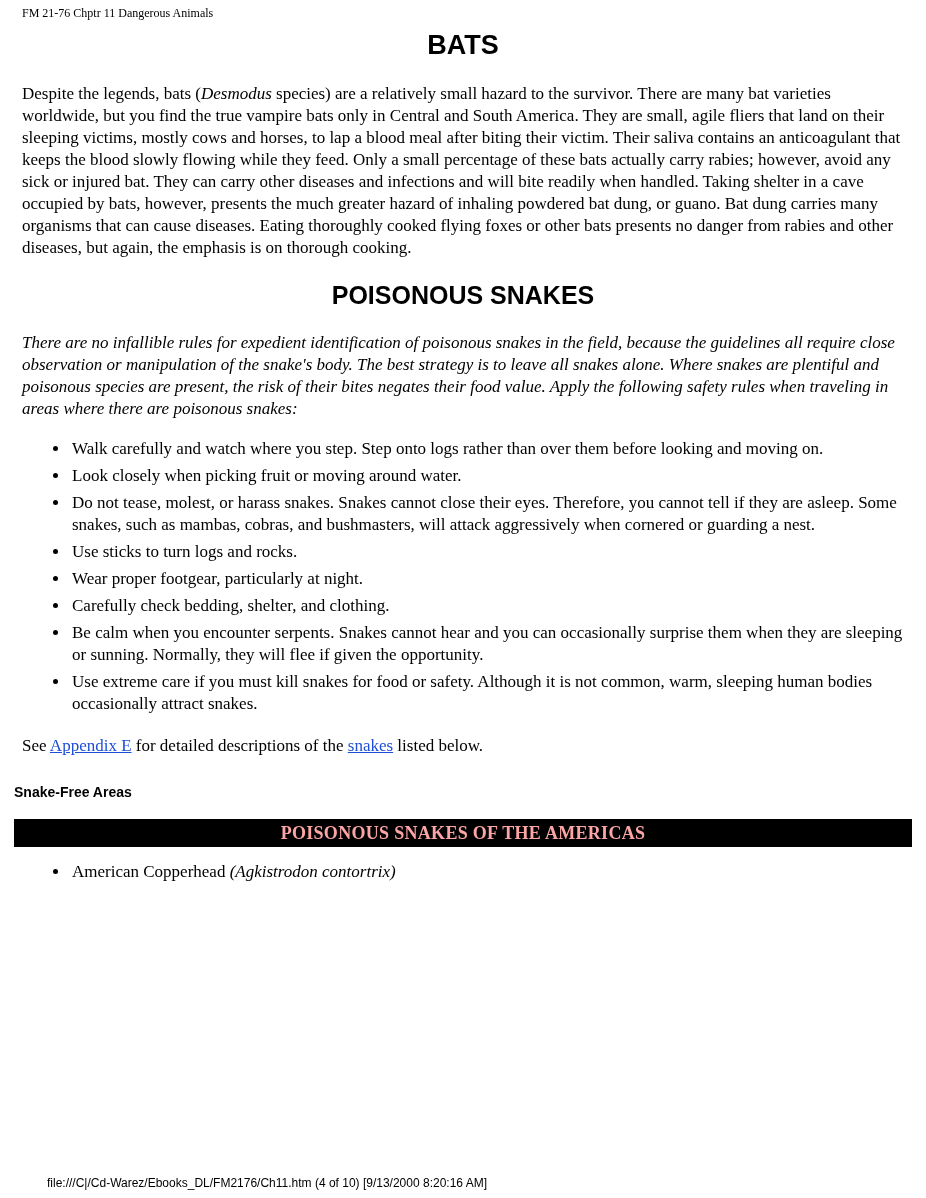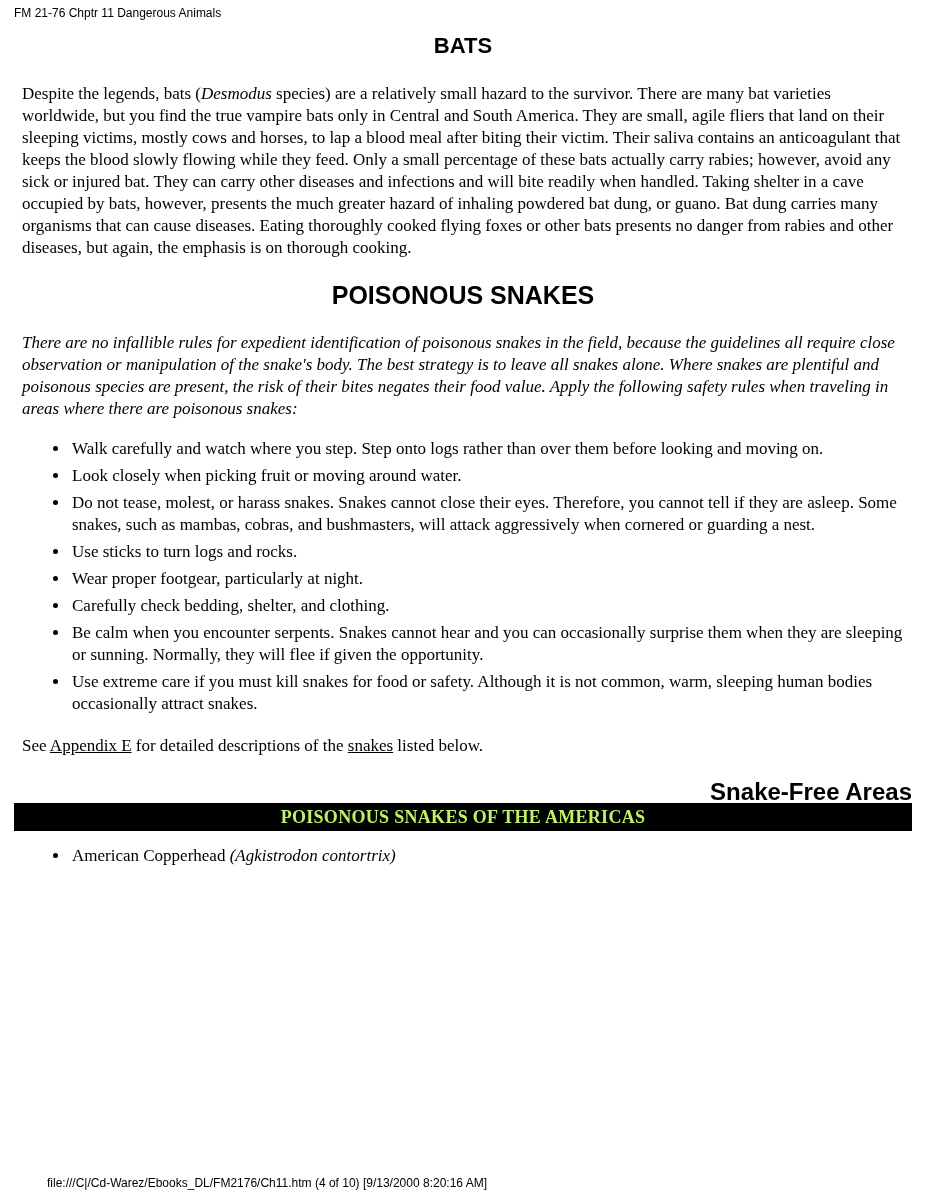--- a/index.html
+++ b/index.html
@@ -5,57 +5,57 @@
   html, body { margin: 0; padding: 0; background: #ffffff; }
   body {
     width: 926px; height: 1198px;
     position: relative; overflow: hidden;
     color: #000000;
     font-family: "Liberation Serif", serif;
   }
   .page { padding: 6px 14px 0 14px; }
 
   .print-header {
-    font-family: Liberation Sans, sans-serif;
+    font-family: Liberation Serif, serif;
     font-size: 12px; line-height: 14px;
-    margin-left: 0;
+    margin-left: 8px;
   }
   .print-footer {
     font-family: "Liberation Sans", sans-serif;
     font-size: 12px; line-height: 14px;
     position: absolute; left: 47px; bottom: 8px;
     white-space: nowrap;
   }
 
   h1, h2 { font-family: "Liberation Sans", sans-serif; font-weight: bold; color: #000; }
-  .heading-bats   { text-align: center; font-size: 22px; line-height: 27px; margin: 12px 0 16px 0; }
+  .heading-bats   { text-align: center; font-size: 27px; line-height: 27px; margin: 12px 0 16px 0; }
   .heading-snakes { text-align: center; font-size: 25px; line-height: 29px; margin: 22px 0 0 0; }
-  .heading-snake-free { font-size: 24px; line-height: 22px; margin: 24px 0 0 0; text-align: right; }
+  .heading-snake-free { font-size: 14px; line-height: 22px; margin: 24px 0 0 0; }
 
   p { font-size: 17px; line-height: 22px; margin: 8px; }
   .para-bats  { margin-top: 24px; }
   .para-intro { margin-top: 22px; font-style: italic; }
   .para-see   { margin-top: 20px; }
   .para-free  { margin-top: 22px; }
 
   ul.doc-list {
     list-style: disc;
     margin: 18px 0 0 0;
     padding: 0 0 0 56px;
     font-size: 17px; line-height: 22px;
   }
   ul.doc-list li { margin: 5px 0; padding-left: 2px; }
   ul.americas-list { margin-top: 14px; }
 
-  a.doc-link { color: #000000; cursor: pointer; }
+  a.doc-link { color: #1d4ed8; cursor: pointer; }
 
   .banner {
-    margin-top: 0;
+    margin-top: 16px;
     background: #000000;
-    color: #bef264;
+    color: #fca5a5;
     font-family: "Liberation Serif", serif;
     font-weight: bold;
     font-size: 18px; line-height: 18px;
     text-align: center;
     padding: 5px 0 5px 0;
     letter-spacing: 0.3px;
   }
 
   i { font-style: italic; }
 </style>

